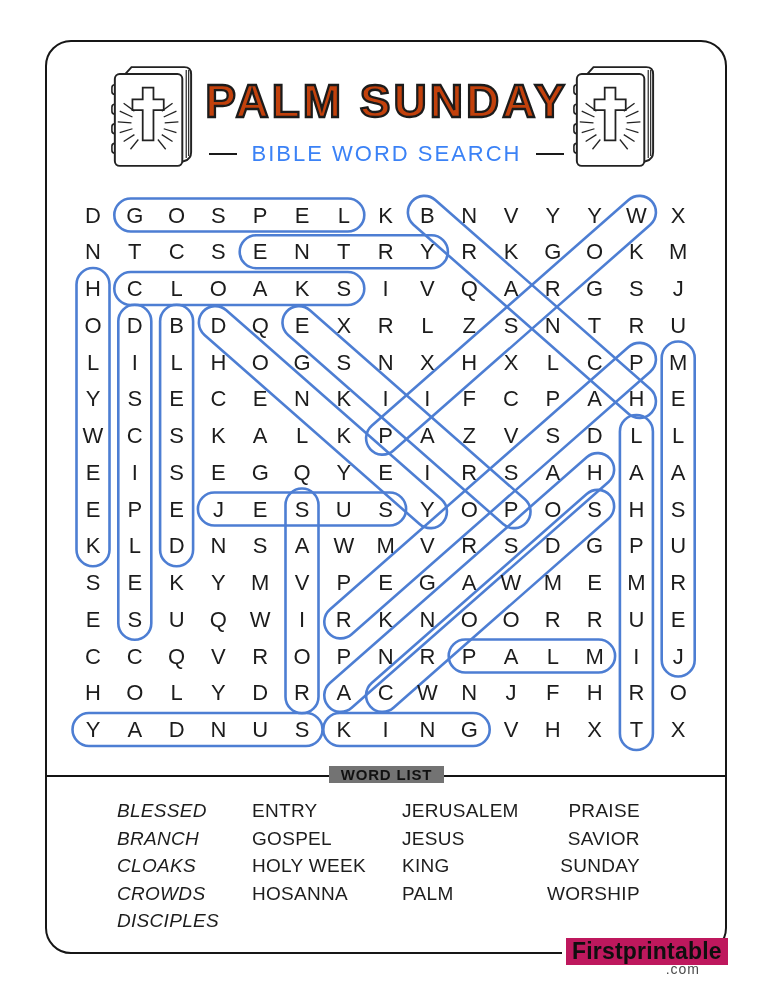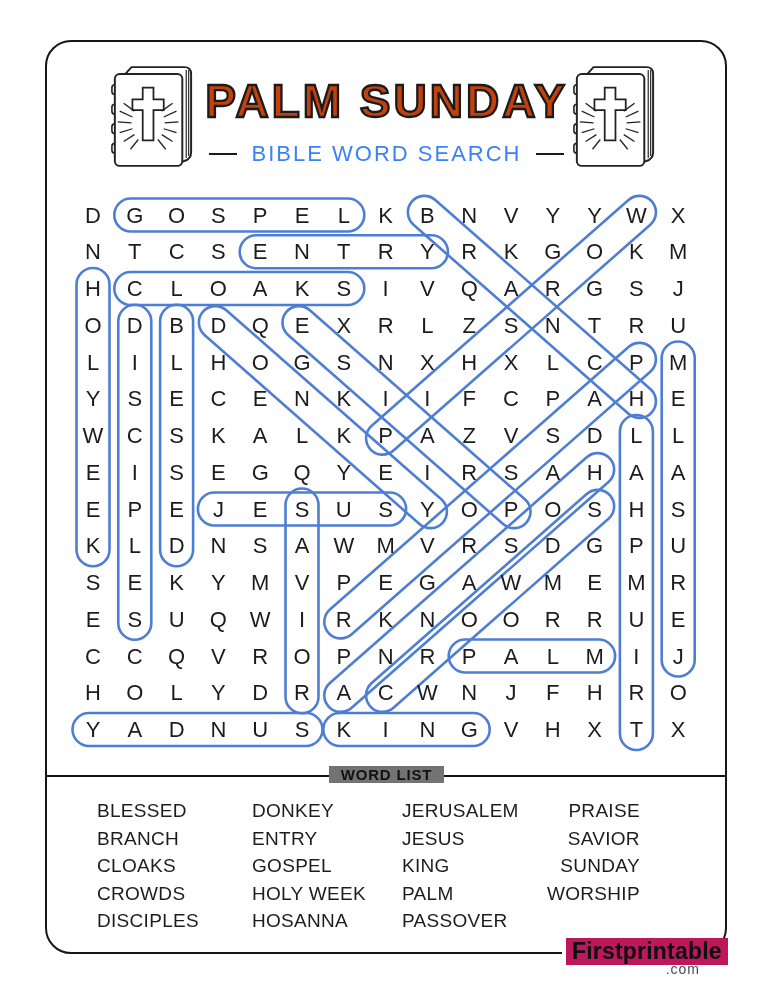--- a/index.html
+++ b/index.html
@@ -36,21 +36,21 @@
   
   .wordlist-divider{
     position:absolute;left:47px;top:775px;width:679px;height:0;
     border-top:2.6px solid #141414;text-align:center;
   }
   .divider-label{
     position:relative;top:-11px;display:inline-block;background:#737373;
     padding:0 12px;font-size:15px;font-weight:bold;letter-spacing:0.8px;color:#111;
   }
   .word-column{position:absolute;top:797px;}
-  .word-col-0{left:97px;}
+  .word-col-0{left:117px;font-style:italic;}
   .word-col-1{left:252px;}
   .word-col-2{left:402px;}
   .word-col-3{left:547px;text-align:right;}
   .word-item{height:27.6px;line-height:27.6px;font-size:19px;color:#1d1d1d;letter-spacing:0.3px;}
   
   .border-gap{position:absolute;left:562px;top:948px;width:142px;height:10px;background:#fff;}
   .brand{
     position:absolute;left:566px;top:938px;background:#be185d;padding:0 6px;
     font-size:23px;font-weight:bold;color:#0f0f0f;letter-spacing:0.2px;
   }
@@ -362,32 +362,30 @@
 </div>
 
 <div class="word-column word-col-0">
     <div class="word-item">BLESSED</div>
     <div class="word-item">BRANCH</div>
     <div class="word-item">CLOAKS</div>
     <div class="word-item">CROWDS</div>
     <div class="word-item">DISCIPLES</div>
   </div>
 <div class="word-column word-col-1">
-    <div class="word-item">DONKEY</div>
     <div class="word-item">ENTRY</div>
     <div class="word-item">GOSPEL</div>
     <div class="word-item">HOLY WEEK</div>
     <div class="word-item">HOSANNA</div>
   </div>
 <div class="word-column word-col-2">
     <div class="word-item">JERUSALEM</div>
     <div class="word-item">JESUS</div>
     <div class="word-item">KING</div>
     <div class="word-item">PALM</div>
-    <div class="word-item">PASSOVER</div>
   </div>
 <div class="word-column word-col-3">
     <div class="word-item">PRAISE</div>
     <div class="word-item">SAVIOR</div>
     <div class="word-item">SUNDAY</div>
     <div class="word-item">WORSHIP</div>
   </div>
 
 <div class="border-gap"></div>
 <div class="brand">Firstprintable</div>

